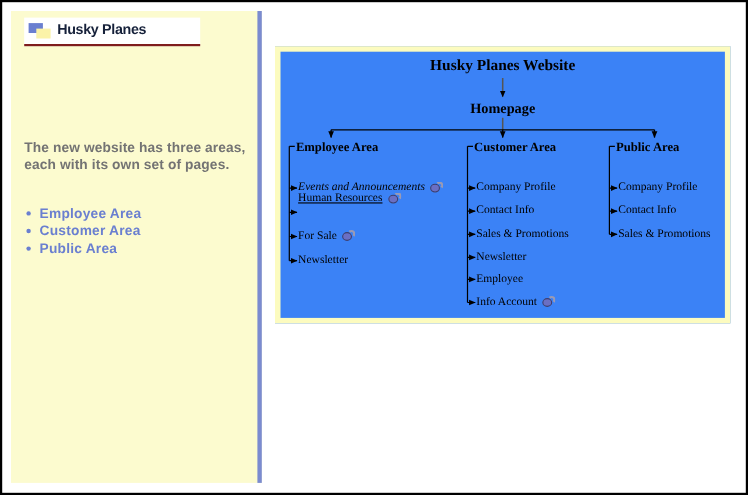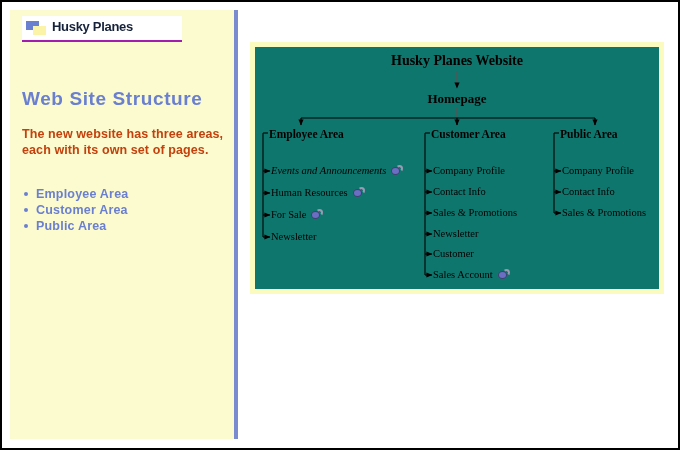--- a/index.html
+++ b/index.html
@@ -24,21 +24,21 @@
     width: 228px; height: 429px;
     background: #fcfbcf;
     border-right: 4px solid #7b8bd0;
     padding: 0;
   }
   #logo-box {
     position: absolute;
     left: 12px; top: 6px;
     width: 160px; height: 26px;
     background: #ffffff;
-    border-bottom: 2px solid #a21caf;
+    border-bottom: 2px solid #7f1d1d;
   }
   #logo-mark {
     position: absolute;
     left: 4px; top: 5px;
     width: 22px; height: 15px;
   }
   #logo-mark .sq-blue {
     position: absolute; left: 0; top: 0;
     width: 13px; height: 9px;
     background: #6a7fd0;
@@ -68,21 +68,21 @@
     letter-spacing: 0.6px;
     white-space: nowrap;
   }
   .side-para {
     position: absolute;
     left: 12px;
     width: 206px;
     font-family: "Liberation Sans", sans-serif;
     font-size: 12.5px;
     font-weight: bold;
-    color: #c2410c;
+    color: #737373;
     line-height: 16px;
     letter-spacing: 0.1px;
   }
   #para-1 { top: 116px; }
   #bullet-list {
     position: absolute;
     left: 12px; top: 176px;
     width: 206px;
     margin: 0; padding: 0;
     list-style: none;
@@ -106,21 +106,21 @@
     background: #6a7fd0;
   }
   #para-2 { top: 235px; }
   #para-3 { top: 327px; }
 
   
   #diagram-panel {
     position: absolute;
     left: 248px; top: 40px;
     width: 414px; height: 252px;
-    background: #0f766e;
+    background: #3b82f6;
     border: 5px solid #fcfbbf;
   }
   #diagram-svg {
     position: absolute;
     left: 0; top: 0;
     width: 404px; height: 242px;
   }
   .dg-title {
     position: absolute;
     font-family: "Liberation Serif", serif;
@@ -194,21 +194,20 @@
   <div id="sidebar">
 
     <div id="logo-box">
       <div id="logo-mark">
         <div class="sq-blue"></div>
         <div class="sq-yellow"></div>
       </div>
       <div id="logo-text">Husky Planes</div>
     </div>
 
-    <div id="sidebar-heading">Web Site Structure</div>
 
     <div class="side-para" id="para-1">The new website has three areas, each with its own set of pages.</div>
 
     <ul id="bullet-list">
       <li>Employee Area</li>
       <li>Customer Area</li>
       <li>Public Area</li>
     </ul>
 
 
@@ -261,21 +260,21 @@
     <div class="col-head" id="head-customer">Customer Area</div>
     <div class="col-head" id="head-public">Public Area</div>
 
     <div class="leaf" style="left:16px; top:118px;font-style:italic;">
       <span>Events and Announcements</span>
       <span class="lock-icon">
           <span class="shank"></span>
           <span class="body"></span>
         </span>
     </div>
-    <div class="leaf" style="left:16px; top:140px;">
+    <div class="leaf" style="left:16px; top:128px;text-decoration:underline;">
       <span>Human Resources</span>
       <span class="lock-icon">
           <span class="shank"></span>
           <span class="body"></span>
         </span>
     </div>
     <div class="leaf" style="left:16px; top:162px;text-align:right;">
       <span>For Sale</span>
       <span class="lock-icon">
           <span class="shank"></span>
@@ -292,24 +291,24 @@
     <div class="leaf" style="left:178px; top:139px;">
       <span>Contact Info</span>
     </div>
     <div class="leaf" style="left:178px; top:160px;">
       <span>Sales &amp; Promotions</span>
     </div>
     <div class="leaf" style="left:178px; top:181px;">
       <span>Newsletter</span>
     </div>
     <div class="leaf" style="left:178px; top:201px;">
-      <span>Customer</span>
+      <span>Employee</span>
     </div>
     <div class="leaf" style="left:178px; top:222px;">
-      <span>Sales Account</span>
+      <span>Info Account</span>
       <span class="lock-icon">
           <span class="shank"></span>
           <span class="body"></span>
         </span>
     </div>
 
     <div class="leaf" style="left:307px; top:118px;">
       <span>Company Profile</span>
     </div>
     <div class="leaf" style="left:307px; top:139px;">

